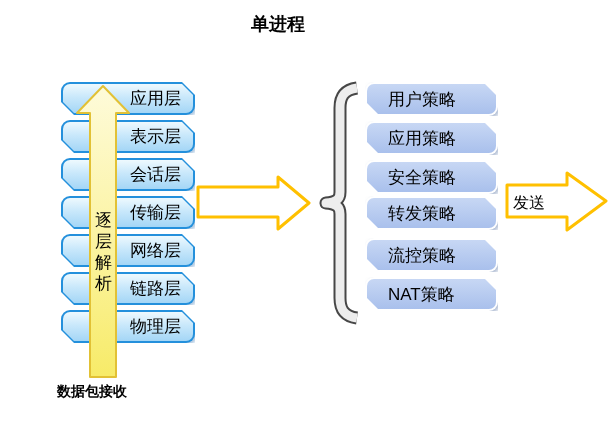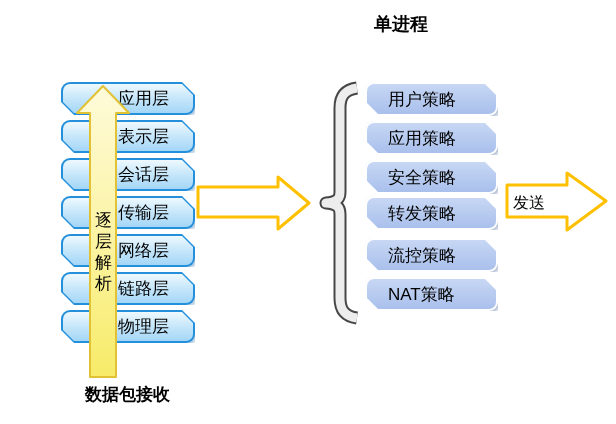--- a/index.html
+++ b/index.html
@@ -2,21 +2,21 @@
 <html><head>
 <meta charset="utf-8">
 <style>
   html,body { margin:0; padding:0; background:#fff; }
   .canvas {
     position:relative; width:616px; height:424px; background:#ffffff;
     font-family:"Liberation Sans", sans-serif; overflow:hidden; color:#000;
   }
 
   
-  .title { position:absolute; top:13px; left:128px; width:300px; text-align:right; font-weight:bold; }
+  .title { position:absolute; top:13px; left:128px; width:300px; text-align:center; font-weight:bold; }
   .title-cn { font-size:18px; line-height:23px; }
   .title-en { font-size:19px; line-height:25px; }
 
   
   .snipbox {
     position:absolute;
     border-radius:9px 0 9px 0;
     clip-path: polygon(0 0, calc(100% - 13px) 0, 100% 13px, 100% 100%, 13px 100%, 0 calc(100% - 13px));
   }
   .inner {
@@ -28,21 +28,21 @@
   }
 
   
   .layer-box {
     left:61px; width:134px; height:33px;
     background:#2490DC;
     filter: drop-shadow(2px 2px 1.5px rgba(60,120,180,0.40));
   }
   .layer-inner {
     background: linear-gradient(180deg, #eef9fe 0%, #c9e8fb 45%, #a4d6f6 100%);
-    justify-content:flex-end; padding-right:24px;
+    justify-content:flex-end; padding-right:12px;
   }
 
   
   .policy-box {
     left:365px; width:133px; height:34px;
     background:#ffffff;
     filter: drop-shadow(2px 2px 2px rgba(100,125,170,0.55));
   }
   .policy-inner {
     background: linear-gradient(180deg, #c7d7f4 0%, #a9c0ec 100%);
@@ -54,21 +54,21 @@
   .parse-arrow-svg { left:58px; top:80px; }
   .policy-arrow-svg { left:196px; top:172px; }
   .send-arrow-svg { left:505px; top:170px; }
   .brace-svg { left:316px; top:80px; }
 
   
   .parse-label {
     position:absolute; left:94px; top:210px; width:19px;
     font-size:17px; line-height:21px; text-align:center;
   }
-  .receive-label { position:absolute; left:57px; top:383px; font-size:17px; font-weight:bold;margin-left:28px; }
+  .receive-label { position:absolute; left:57px; top:383px; font-size:14px; font-weight:bold; }
   .arrow-label { position:absolute; font-size:16px; }
   .policy-control-label { left:204px; top:194px; }
   .send-label { left:513px; top:193px; }
 </style>
 </head>
 <body>
 
 <div class="canvas">
 
   <div class="title">

